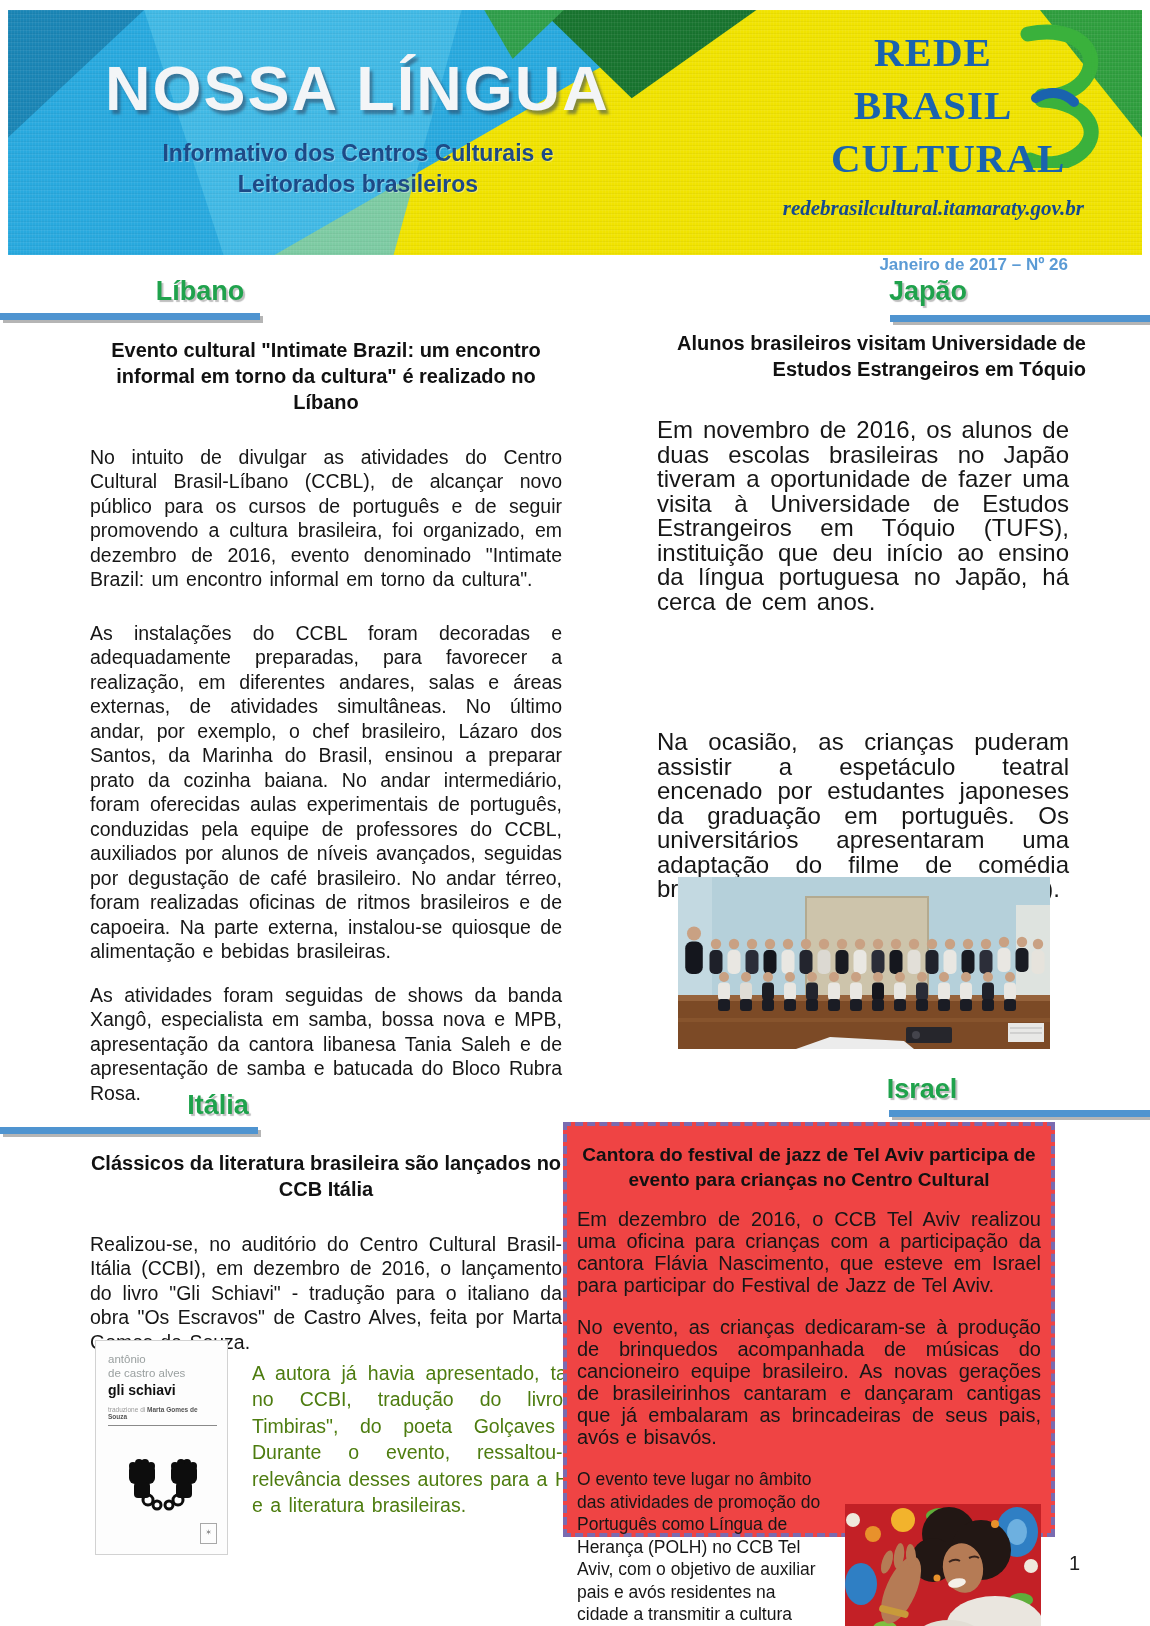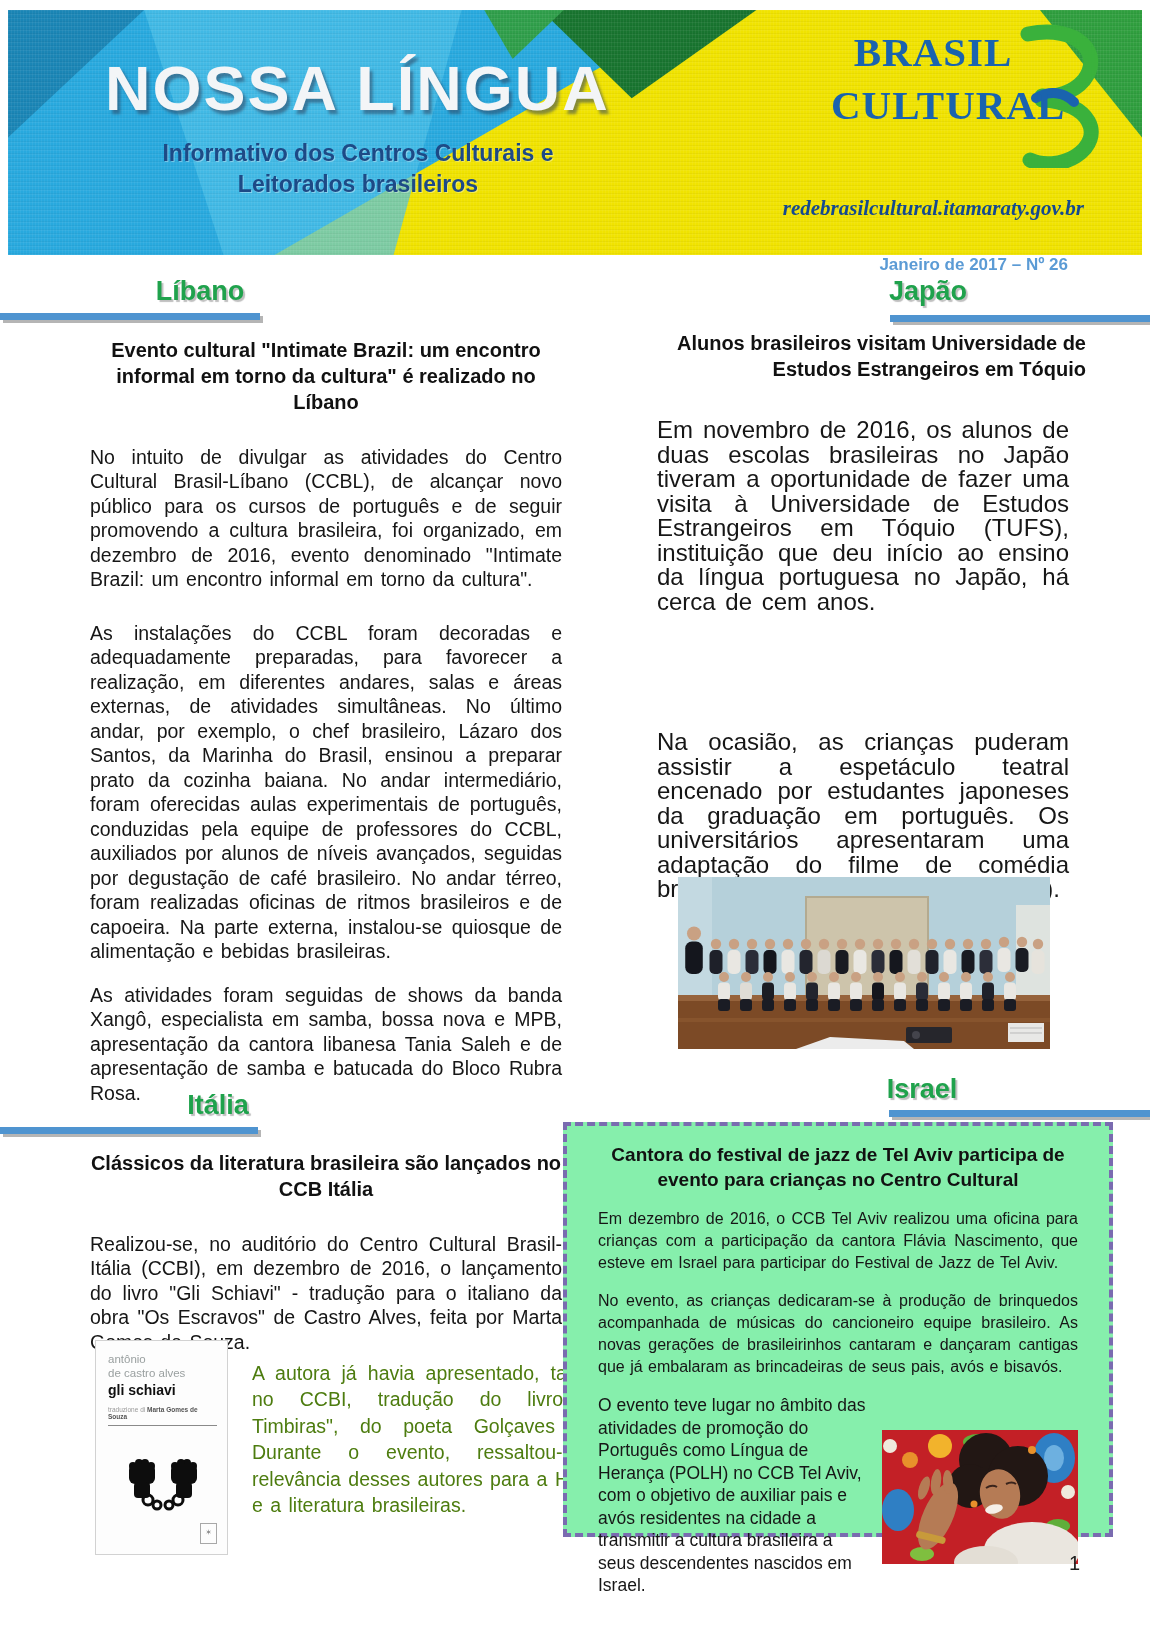--- a/index.html
+++ b/index.html
@@ -66,24 +66,24 @@
   
   .h-japao{left:828px;top:276px;width:200px;}
   .bar-japao{left:890px;top:315px;width:260px;}
   .hl-japao{left:634px;top:330px;width:452px;text-align:right;}
   .p-jap1{left:657px;top:394px;width:412px;}
   .p-jap2{left:657px;top:570px;width:412px;}
   .p-jap3{left:657px;top:706px;width:412px;}
   .japan-photo{position:absolute;left:678px;top:877px;width:372px;height:172px;}
   .h-israel{left:822px;top:1074px;width:200px;}
   .bar-israel{left:889px;top:1110px;width:261px;}
-  .israel-box{position:absolute;left:563px;top:1122px;width:550px;height:415px;box-sizing:border-box;
-      background:#86efac;border:4px dashed #7a6bb0;padding:12px 31px;}
+  .israel-box{position:absolute;left:563px;top:1122px;width:492px;height:415px;box-sizing:border-box;
+      background:#ef4444;border:4px dashed #7a6bb0;padding:12px 10px;}
   .israel-headline{font-size:19px;font-weight:bold;text-align:center;line-height:25px;color:#111;margin-top:4px;}
-  .israel-para{font-size:16px;line-height:22px;text-align:justify;color:#161616;margin-top:16px;word-spacing:1px;}
+  .israel-para{font-size:20px;line-height:22px;text-align:justify;color:#161616;margin-top:16px;word-spacing:1px;}
   .israel-row{display:flex;align-items:center;margin-top:16px;}
   .israel-row .txt{width:304px;font-size:17.5px;line-height:22.5px;text-align:left;color:#161616;}
   .israel-photo{flex:none;margin-left:14px;margin-top:4px;width:196px;height:134px;}
 
   .page-number{position:absolute;right:70px;top:1552px;font-size:20px;color:#222;}
 </style>
 </head>
 <body>
 
 <div class="page">
@@ -102,20 +102,21 @@
       <div>Informativo dos Centros Culturais e</div>
       <div>Leitorados brasileiros</div>
     </div>
 
     <svg class="brand-swoosh" viewBox="0 0 84 150">
       <path d="M8 16 C58 6 84 36 64 62 C54 74 36 80 22 78" stroke="#3ab13c" stroke-width="15" fill="none" stroke-linecap="round"></path>
       <path d="M22 82 C70 84 86 118 56 138 C42 147 22 148 10 142" stroke="#3ab13c" stroke-width="15" fill="none" stroke-linecap="round"></path>
       <path d="M16 80 C30 72 44 74 54 84" stroke="#1a63ae" stroke-width="10" fill="none" stroke-linecap="round"></path>
     </svg>
     <div class="brand">
+      <div>REDE</div>
       <div>BRASIL</div>
       <div>CULTURAL</div>
     </div>
     <div class="brand-url">redebrasilcultural.itamaraty.gov.br</div>
   </div>
 
   <div class="date-line">Janeiro de 2017 – Nº 26</div>
 
   <div class="sec-heading h-libano">Líbano</div>
   <div class="sec-bar bar-libano"></div>

